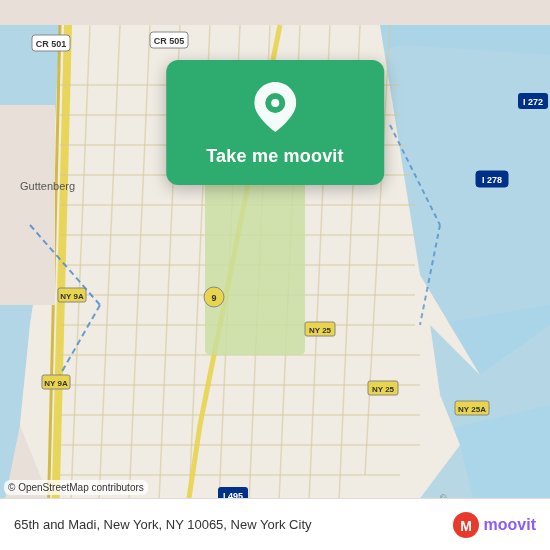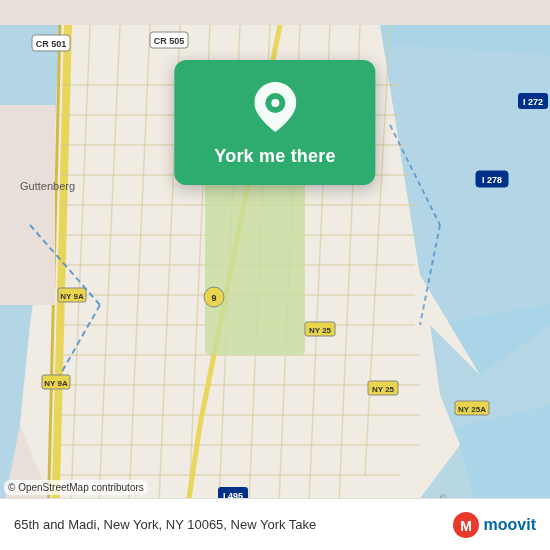--- a/index.html
+++ b/index.html
@@ -54,21 +54,21 @@
     }
 
     #moovit-logo-icon {
       width: 28px;
       height: 28px;
     }
 
     #moovit-logo-text {
       font-size: 16px;
       font-weight: bold;
-      color: #0369a1;
+      color: #8b5cf6;
     }
 
     
     #take-me-there-overlay {
       position: absolute;
       top: 60px;
       left: 50%;
       transform: translateX(-50%);
       z-index: 20;
       display: flex;
@@ -224,30 +224,30 @@
       <div id="location-pin-icon">
         <svg width="42" height="50" viewBox="0 0 42 50" xmlns="http://www.w3.org/2000/svg">
 
           <path d="M21 0 C9.4 0 0 9.4 0 21 C0 35 21 50 21 50 C21 50 42 35 42 21 C42 9.4 32.6 0 21 0 Z" fill="white" opacity="0.95"></path>
 
           <circle cx="21" cy="21" r="10" fill="#2eab6e"></circle>
 
           <circle cx="21" cy="21" r="4" fill="white"></circle>
         </svg>
       </div>
-      <button id="take-me-there-btn">York me there</button>
+      <button id="take-me-there-btn">Take me moovit</button>
     </div>
   </div>
 
   <div id="osm-attribution">
     <span>© OpenStreetMap contributors</span>
   </div>
 
   <div id="bottom-bar">
-    <span id="address-text">65th and Madi, New York, NY 10065, New York Take</span>
+    <span id="address-text">65th and Madi, New York, NY 10065, New York City</span>
     <div id="moovit-logo">
 
       <svg id="moovit-logo-icon" viewBox="0 0 28 28" xmlns="http://www.w3.org/2000/svg">
         <circle cx="14" cy="14" r="13" fill="#e8392a"></circle>
         <text x="14" y="20" font-size="14" fill="white" text-anchor="middle" font-weight="bold">M</text>
       </svg>
       <span id="moovit-logo-text">moovit</span>
     </div>
   </div>
 

